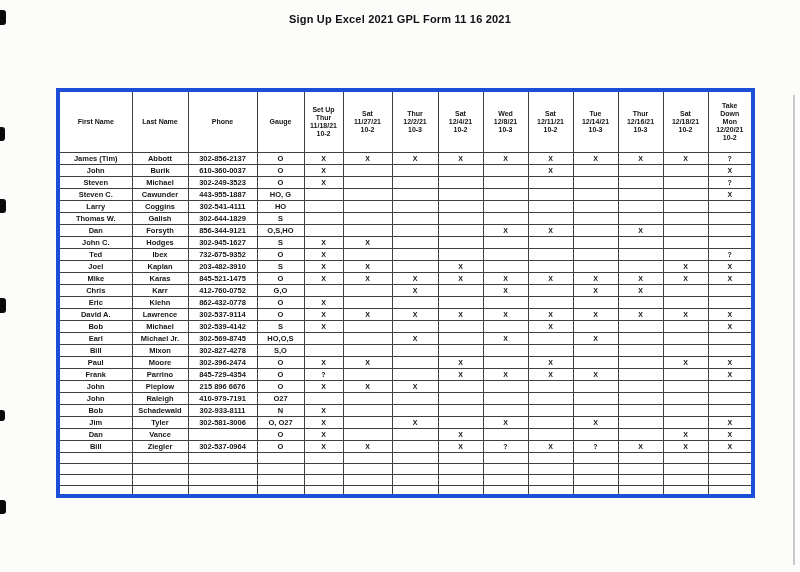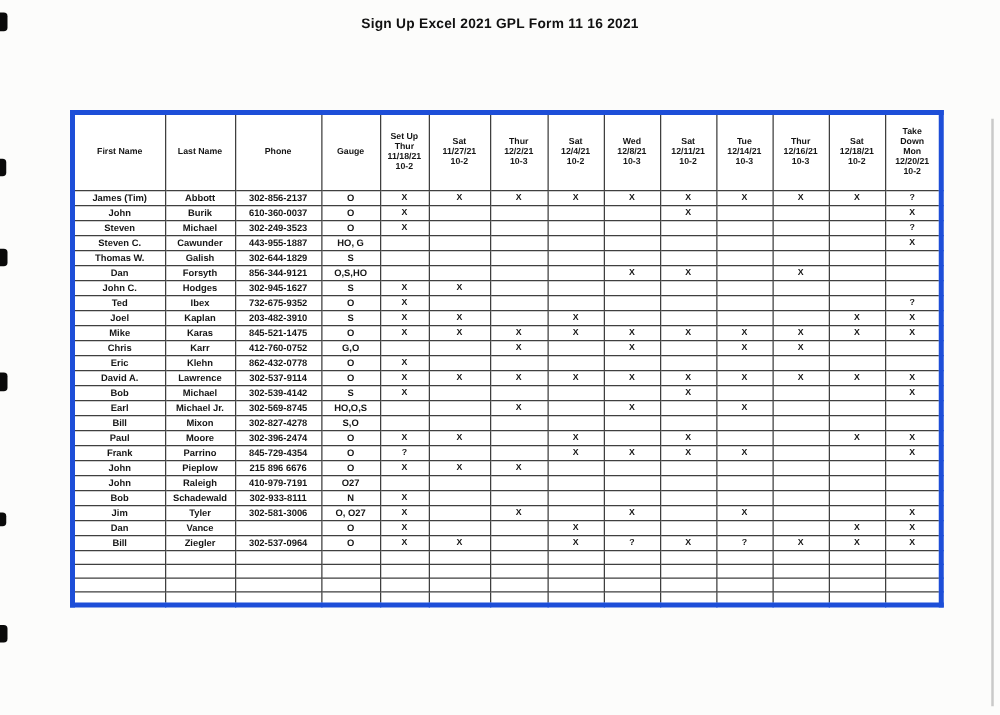--- a/index.html
+++ b/index.html
@@ -186,20 +186,36 @@
         <td class="mark"></td>
         <td class="mark"></td>
         <td class="mark"></td>
         <td class="mark"></td>
         <td class="mark"></td>
         <td class="mark"></td>
         <td class="mark"></td>
         <td class="mark">X</td>
       </tr>
       <tr>
+        <td>Larry</td>
+        <td>Coggins</td>
+        <td>302-541-4111</td>
+        <td>HO</td>
+        <td class="mark"></td>
+        <td class="mark"></td>
+        <td class="mark"></td>
+        <td class="mark"></td>
+        <td class="mark"></td>
+        <td class="mark"></td>
+        <td class="mark"></td>
+        <td class="mark"></td>
+        <td class="mark"></td>
+        <td class="mark"></td>
+      </tr>
+      <tr>
         <td>Thomas W.</td>
         <td>Galish</td>
         <td>302-644-1829</td>
         <td>S</td>
         <td class="mark"></td>
         <td class="mark"></td>
         <td class="mark"></td>
         <td class="mark"></td>
         <td class="mark"></td>
         <td class="mark"></td>

